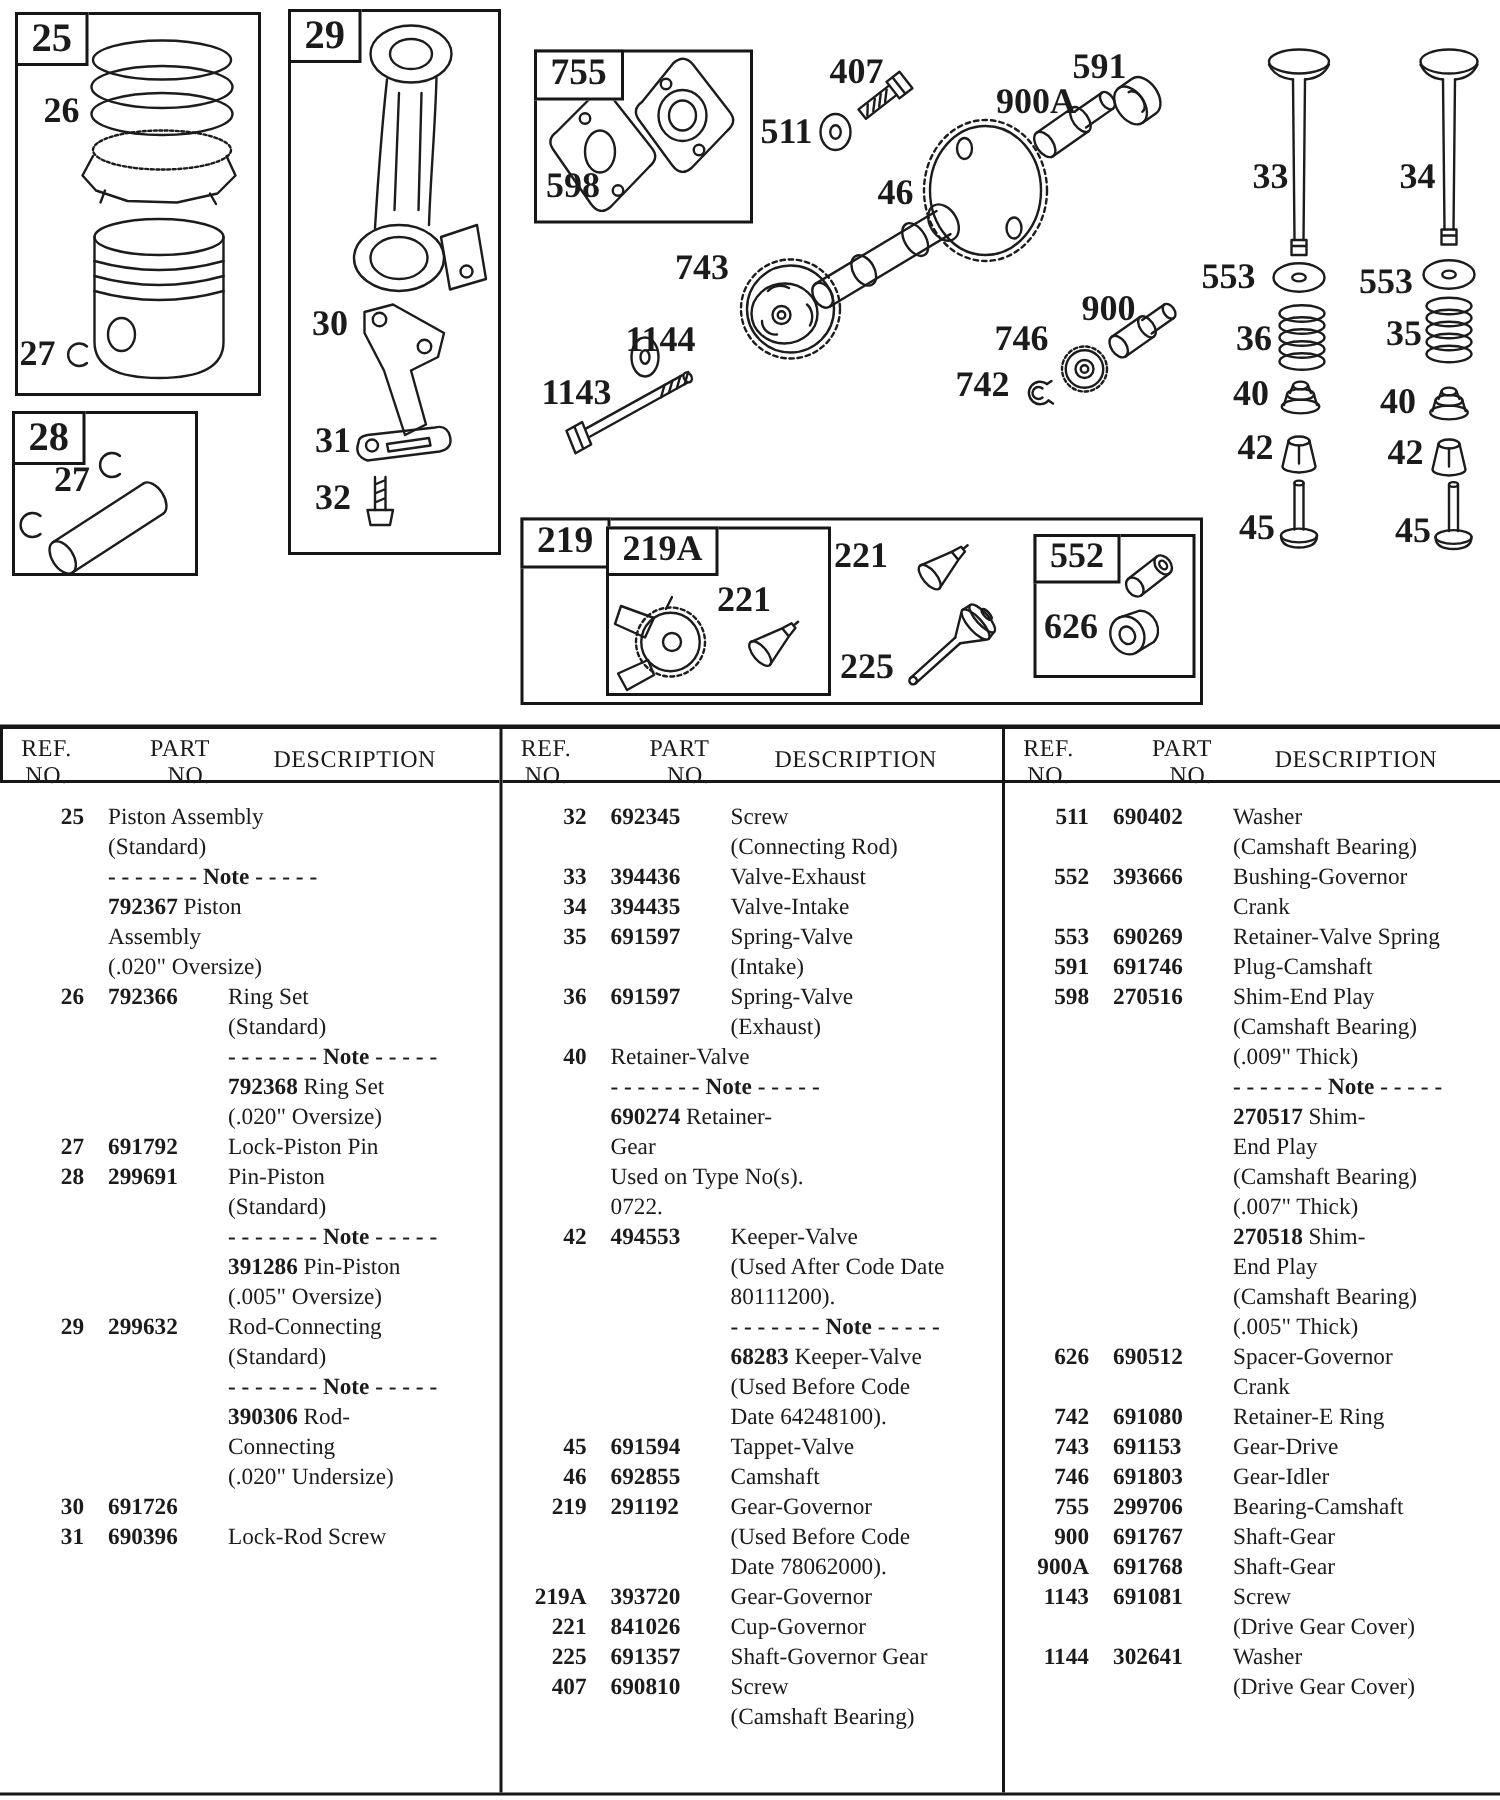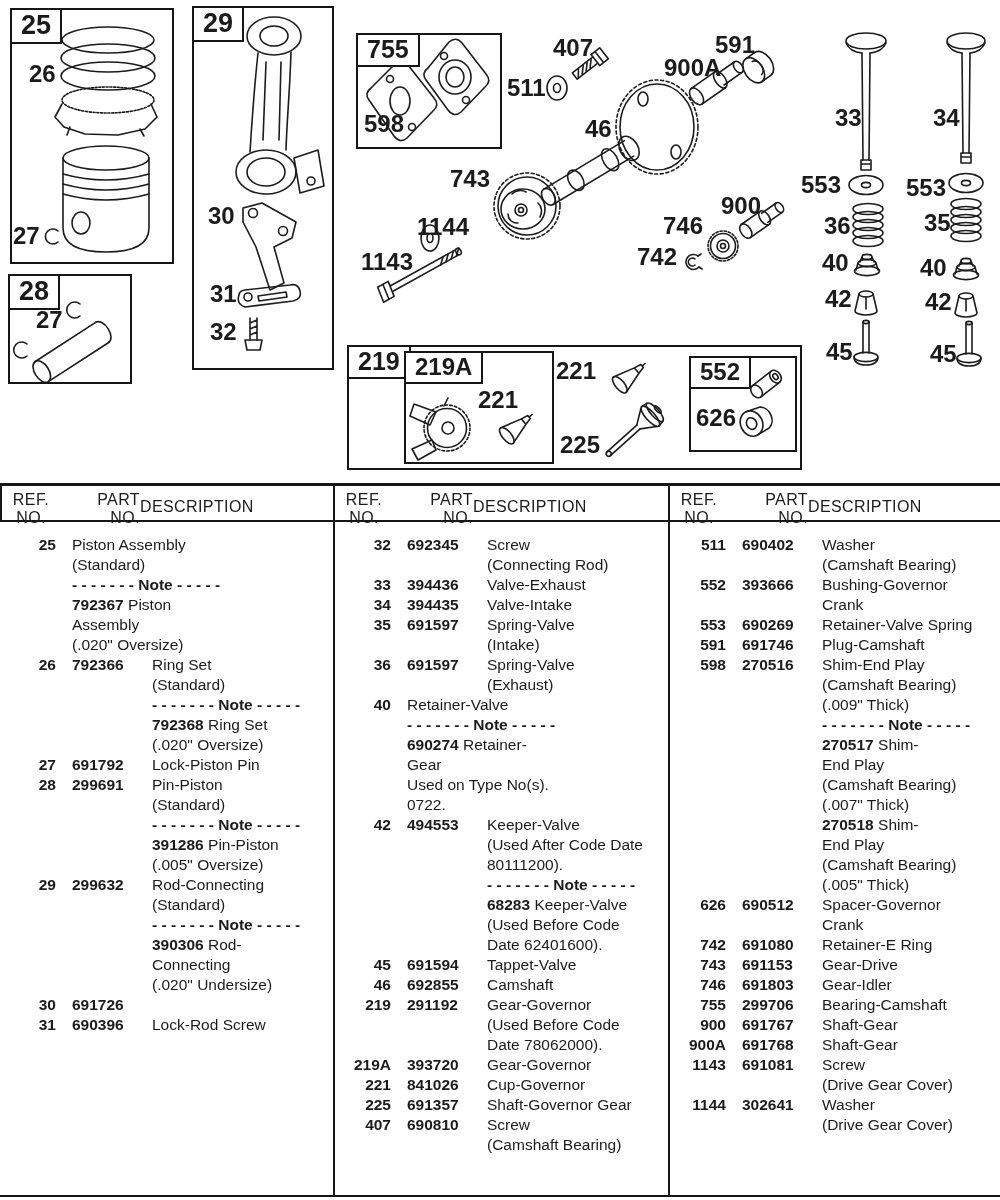--- a/index.html
+++ b/index.html
@@ -1,38 +1,38 @@
 <!DOCTYPE html>
 <html><head>
 <meta charset="utf-8">
 <style>
   html,body{margin:0;padding:0;background:#fff}
   .page{position:relative;width:1000px;height:1200px;background:#fff;overflow:hidden;
-        font-family:Liberation Sans, sans-serif;color:#1b1b1b}
+        font-family:Liberation Serif, serif;color:#1b1b1b}
   
   .diagram{position:absolute;left:0;top:0;width:1000px;height:483px}
   svg.art{position:absolute;left:0;top:0}
   svg.art *{stroke:#1c1c1c;fill:none;stroke-width:1.6;stroke-linecap:round;stroke-linejoin:round}
   .frame{position:absolute;border:2px solid #161616}
   .frame-label{position:absolute;left:-2px;top:-2px;border:2px solid #161616;background:#fff;
                font-weight:700;padding:1px 9px 3px;line-height:1.05;white-space:nowrap}
   .callout{position:absolute;font-weight:700;font-size:24px;line-height:1;white-space:nowrap}
   
   .parts-table{position:absolute;left:0;top:483px;width:1000px;height:714px;box-sizing:border-box;
                display:grid;grid-template-columns:335px 335px 330px;
                border-top:3px solid #161616;border-bottom:2px solid #161616;background:#fff}
   .pcol{box-sizing:border-box;overflow:hidden}
   .pcol.divider{border-right:2px solid #161616}
   .col-head{height:36px;box-sizing:border-box;border-bottom:2px solid #161616;
             display:flex;align-items:stretch;font-size:16px;letter-spacing:.4px;padding-top:5px}
   .col-head.first{border-left:2px solid #161616}
   .h-ref{width:58px;text-align:center}
   .h-part{width:70px;text-align:right;margin-left:10px}
   .h-ref span,.h-part span{display:block;line-height:18px}
-  .h-desc{flex:1;align-self:flex-end;padding-bottom:4px}
+  .h-desc{flex:1;text-align:center;align-self:flex-end;padding-bottom:4px}
   .col-body{padding:13px 0 0 6px}
   .prow{display:grid;grid-template-columns:50px 64px auto;column-gap:16px;
         font-size:15.5px;line-height:20px}
   .ref{font-weight:700;text-align:right}
   .part{font-weight:700}
   .dline{white-space:nowrap}
   .dline b{font-weight:700}
 </style>
 </head>
 <body>
@@ -501,21 +501,21 @@
           <div class="prow">
             <span class="ref">42</span>
             <span class="part">494553</span>
             <span class="desc">
               <div class="dline"><span>Keeper-Valve</span></div>
               <div class="dline"><span>(Used After Code Date</span></div>
               <div class="dline"><span>80111200).</span></div>
               <div class="dline"><span></span><b>- - - - - - - Note - - - - -</b><span></span></div>
               <div class="dline"><span></span><b>68283</b><span> Keeper-Valve</span></div>
               <div class="dline"><span>(Used Before Code</span></div>
-              <div class="dline"><span>Date 62401600).</span></div>
+              <div class="dline"><span>Date 64248100).</span></div>
             </span>
           </div>
           <div class="prow">
             <span class="ref">45</span>
             <span class="part">691594</span>
             <span class="desc">
               <div class="dline"><span>Tappet-Valve</span></div>
             </span>
           </div>
           <div class="prow">

